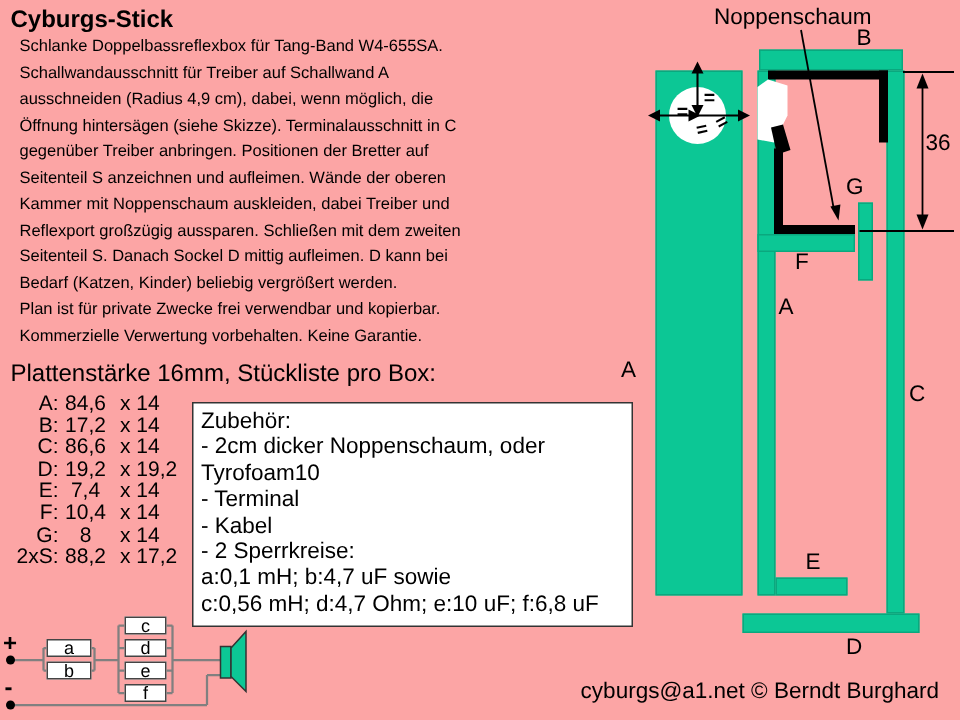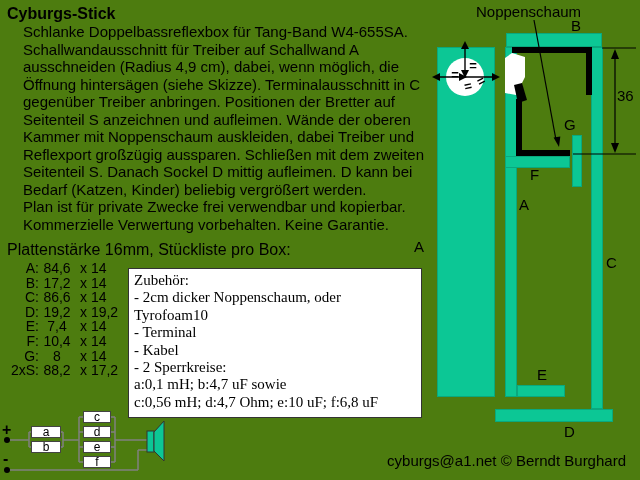--- a/index.html
+++ b/index.html
@@ -1,36 +1,36 @@
 <!DOCTYPE html>
 <html><head>
 <meta charset="utf-8">
 <style>
   html,body{margin:0;padding:0;background:#fff;}
   .canvas{
-    position:relative;width:640px;height:480px;background:#4d7c0f;
+    position:relative;width:640px;height:480px;background:#fca5a5;
     font-family:"Liberation Sans","DejaVu Sans",sans-serif;color:#000;
     overflow:hidden;
   }
   .abs{position:absolute;}
   .title{left:7px;top:5px;font-size:16px;font-weight:bold;white-space:nowrap;}
-  .para{left:23px;top:23px;font-size:15px;line-height:17.5px;}
+  .para{left:13px;top:23px;font-size:11px;line-height:17.5px;}
   .para div{white-space:nowrap;}
   .parts-header{left:7px;top:241px;font-size:16px;white-space:nowrap;}
   .parts{left:7px;top:261px;font-size:14px;line-height:14.6px;}
   .parts .row{display:flex;white-space:pre;}
   .parts .lbl{width:32px;text-align:right;}
   .parts .num{width:36px;text-align:center;}
   .parts .dim{margin-left:5px;}
   .zubehoer{
     left:128px;top:268px;width:294px;height:150px;border:1px solid #333;
     background:#fff;box-sizing:border-box;padding:3px 0 0 5px;
     font-size:15px;line-height:17.4px;
   }
-  .zubehoer div{white-space:nowrap;font-family:Liberation Serif, serif;}
+  .zubehoer div{white-space:nowrap;}
   .green{background:#0cc795;border:1px solid #0aa87e;box-sizing:border-box;}
   .foam{background:#000;}
   .dlabel{font-size:15px;white-space:nowrap;}
   .eq{
     position:absolute;font-size:13px;font-weight:bold;
     transform:translate(-50%,-50%);line-height:13px;
   }
   .circle{
     left:446px;top:58px;width:38px;height:38px;border-radius:50%;
     background:#fff;

